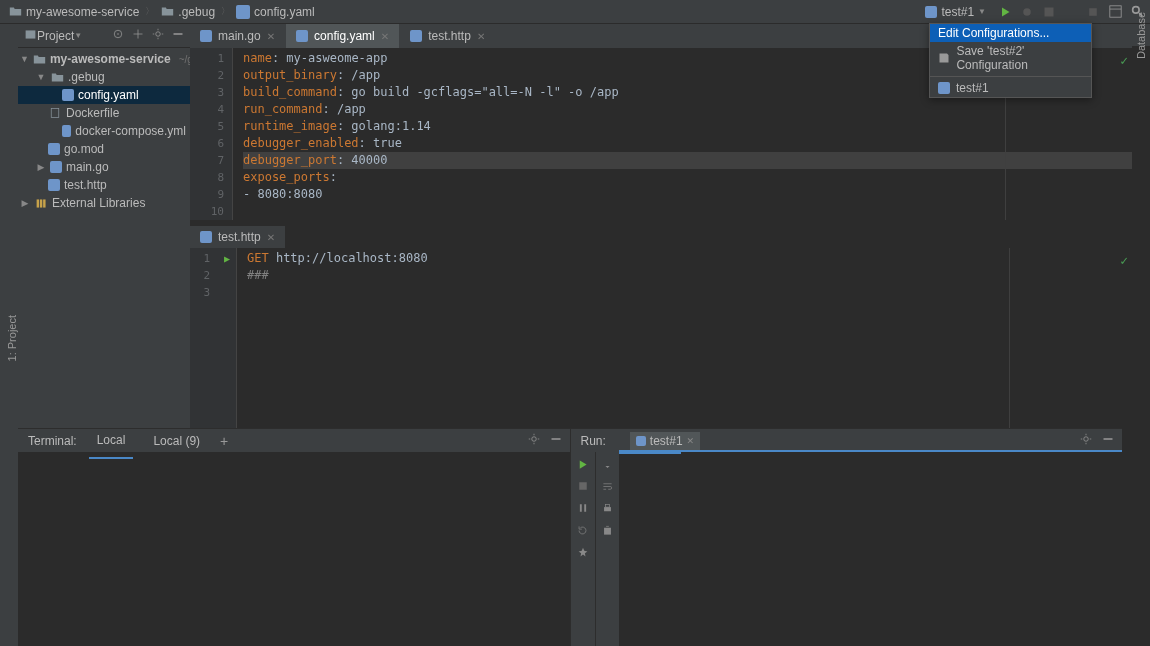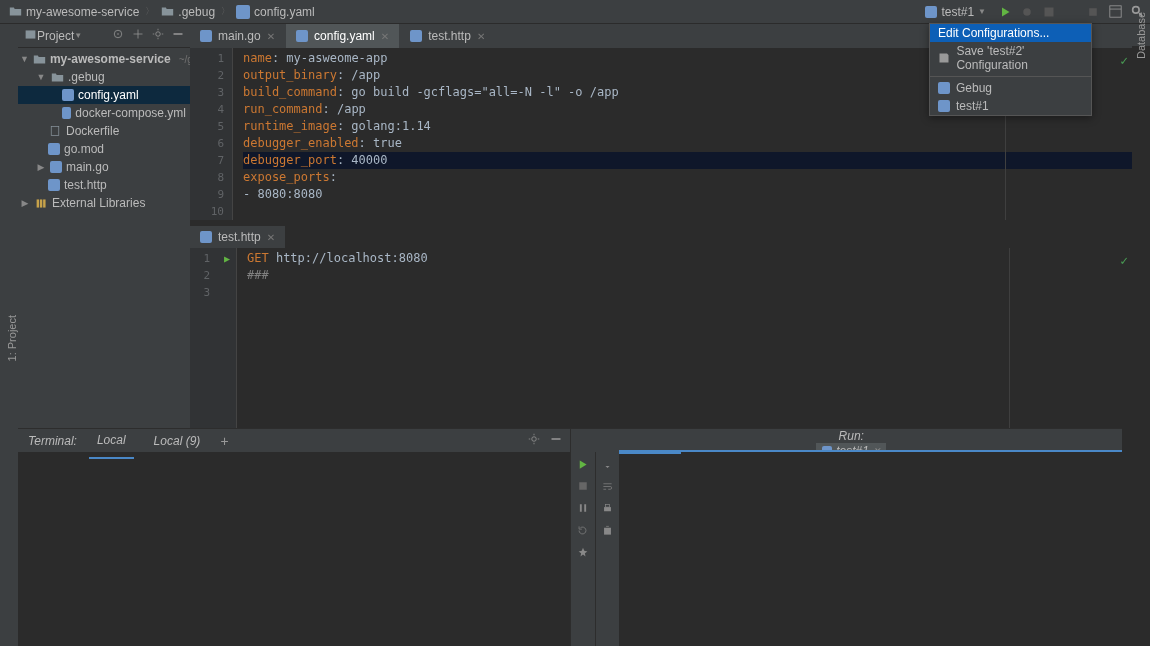--- a/index.html
+++ b/index.html
@@ -109,21 +109,21 @@
 .editor {
   position:absolute; left:190px; right:18px; top:48px; height:172px;
   background:#2b2b2b;
   display:flex;
 }
 .gutter { width:42px; background:#313335; text-align:right; padding:2px 8px 0 0; color:#606366; font-size:11px; line-height:17px; }
 .code { flex:1; padding:2px 0 0 10px; font-size:12px; line-height:17px; position:relative; border-left:1px solid #444; }
 .code .l { white-space:pre; }
 .key { color:#cc7832; }
 .str { color:#a9b7c6; }
-.cursor-line { background:#0f172a; }
+.cursor-line { background:#404040; }
 .ruler { position:absolute; top:0; bottom:0; left:772px; width:1px; background:#3f3f3f; }
 .checkmark { position:absolute; top:4px; right:4px; color:#499c54; font-size:13px; }
 
 
 .editor2-tab {
   position:absolute; left:190px; top:226px; height:22px; display:flex; align-items:center;
   background:#3c3f41; padding:0 10px; gap:6px; color:#bbbbbb;
 }
 .editor2 {
   position:absolute; left:190px; right:18px; top:248px; height:180px;
@@ -133,39 +133,38 @@
 .editor2 .runcol { width:18px; background:#313335; display:flex; flex-direction:column; align-items:center; padding-top:2px; }
 .editor2 .runcol .play { color:#62b543; font-size:10px; line-height:17px; }
 .method { color:#cc7832; }
 .url { color:#a9b7c6; }
 .comment { color:#808080; }
 
 
 .bottom {
   position:absolute; left:18px; right:28px; bottom:0; height:218px;
   display:flex;
-  font-style:italic;
 }
 .pane-head {
   height:24px; background:#3c3f41; display:flex; align-items:center; border-top:1px solid #2d2d2d;
 }
 .terminal { flex:1; display:flex; flex-direction:column; border-right:1px solid #2d2d2d; }
 .terminal .pane-head { padding-left:10px; gap:12px; }
 .terminal .pane-head .lbl { color:#bbbbbb; }
 .terminal .pane-head .tab2 { padding:0 8px; height:36px; display:flex; align-items:center; }
 .terminal .pane-head .tab2.act { border-bottom:2px solid #4a88c7; }
 .terminal .pane-head .plus { color:#999; font-size:14px; }
 .terminal .icons-right { margin-left:auto; display:flex; gap:10px; padding-right:8px; color:#999; }
 .term-body { flex:1; background:#2b2b2b; padding:4px 8px; font-size:12px; line-height:16px; }
 .prompt-arrow { color:#62b543; }
 .prompt-path { color:#4a88c7; font-weight:bold; }
 .prompt-cursor { color:#888; }
 
 .run { flex:1; display:flex; flex-direction:column; }
-.run .pane-head { padding-left:10px; gap:0;flex-direction:column; }
+.run .pane-head { padding-left:10px; gap:24px; }
 .run .pane-head .chip { background:#515658; padding:1px 6px; display:flex; align-items:center; gap:4px; height:18px; }
 .run .pane-head .chip .close { color:#888; font-size:9px; }
 .run .icons-right { margin-left:auto; display:flex; gap:10px; padding-right:8px; color:#999; }
 .run-body { flex:1; display:flex; background:#2b2b2b; }
 .run-toolbar-left { width:24px; background:#3c3f41; display:flex; flex-direction:column; align-items:center; padding-top:4px; gap:6px; }
 .run-toolbar-left .btn { width:16px; height:16px; display:flex; align-items:center; justify-content:center; color:#888; }
 .run-toolbar-left .btn.play svg { fill:#62b543; }
 .run-toolbar-left .btn.stop svg { fill:#666; }
 .run-toolbar2 { width:24px; background:#3c3f41; display:flex; flex-direction:column; align-items:center; padding-top:4px; gap:6px; border-left:1px solid #2d2d2d; }
 .run-toolbar2 .btn { width:16px; height:16px; color:#888; display:flex; align-items:center; justify-content:center; }
@@ -261,24 +260,20 @@
   </div>
   <div class="item">
     <span class="ico">
         <svg width="12" height="12" viewBox="0 0 16 16" fill="#999">
           <path d="M2 2h10l2 2v10H2z M4 4h6v3H4z"></path>
         </svg>
       </span>
     <span>Save 'test#2' Configuration</span>
   </div>
   <div class="sep"></div>
-  <div class="item">
-    <span class="ico" style="width:12px;height:12px;background:#6e95c9;border-radius:2px;"></span>
-    <span>Gebug</span>
-  </div>
   <div class="item">
     <span class="ico" style="width:12px;height:12px;background:#6e95c9;border-radius:2px;"></span>
     <span>test#1</span>
   </div>
 </div>
 
 <div class="left-gutter">
   <span style="transform: rotate(180deg);">1: Project</span>
   <span style="flex:1"></span>
 
@@ -331,31 +326,31 @@
         <svg viewBox="0 0 16 16">
           <path d="M1 3h5l1 2h8v8H1z"></path>
         </svg>
       </span>
     <span class="name">.gebug</span>
   </div>
   <div class="row sel" style="padding-left:44px">
     <span class="yaml-ico"></span>
     <span class="name">config.yaml</span>
   </div>
-  <div class="row" style="padding-left:44px">
-    <span class="yaml-ico"></span>
-    <span class="name">docker-compose.yml</span>
-  </div>
   <div class="row" style="padding-left:30px">
     <span class="ico file-ico">
         <svg viewBox="0 0 16 16">
           <rect x="3" y="2" width="10" height="12" fill="none" stroke="#87939a"></rect>
         </svg>
       </span>
     <span class="name">Dockerfile</span>
+  </div>
+  <div class="row" style="padding-left:44px">
+    <span class="yaml-ico"></span>
+    <span class="name">docker-compose.yml</span>
   </div>
   <div class="row" style="padding-left:30px">
     <span class="go-ico"></span>
     <span class="name">go.mod</span>
   </div>
   <div class="row" style="padding-left:18px">
     <span class="caret">▶</span>
     <span class="go-ico"></span>
     <span class="name">main.go</span>
   </div>

